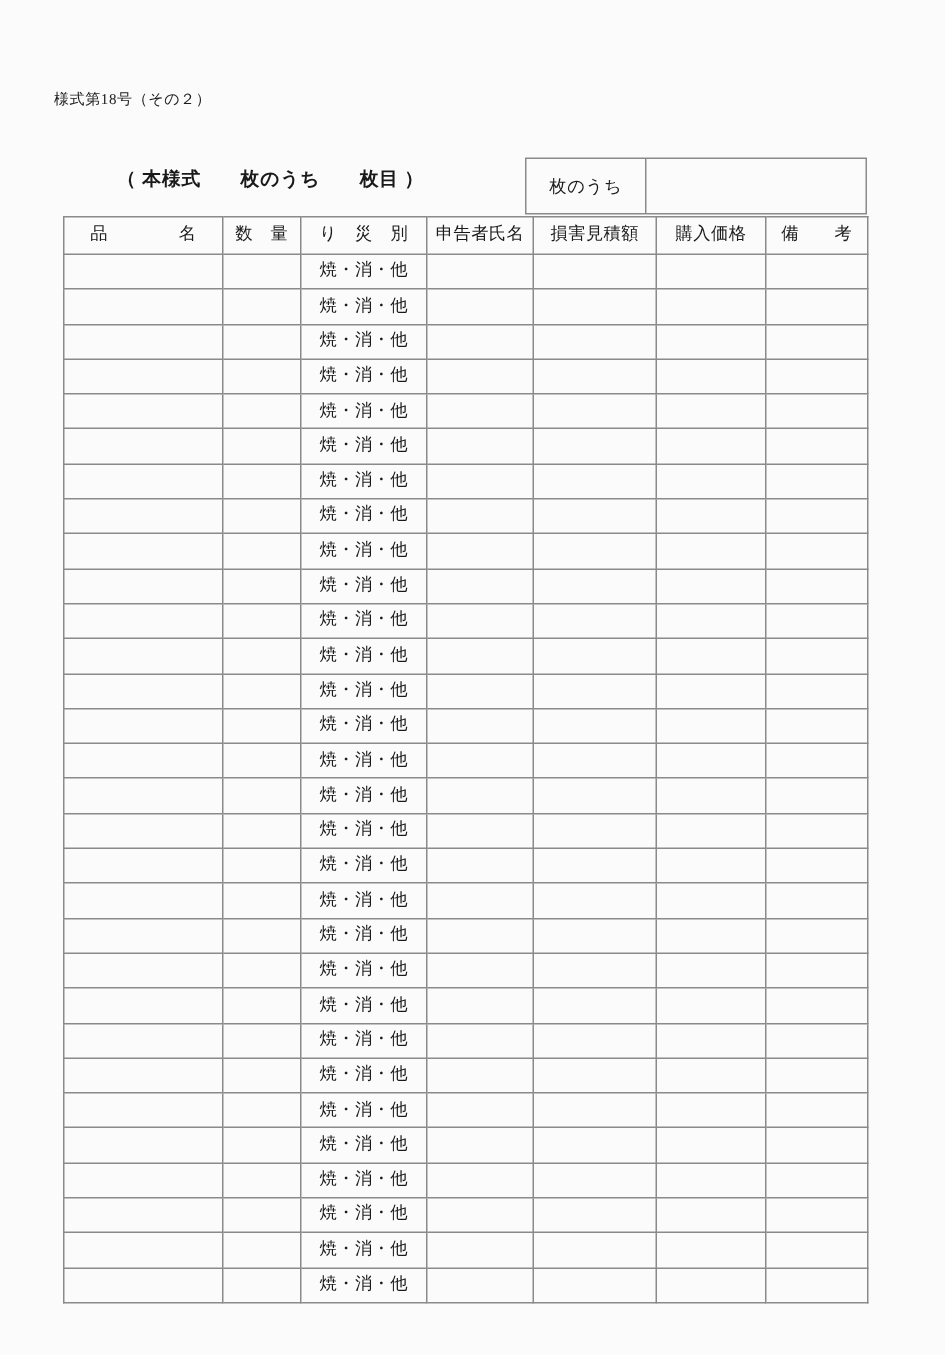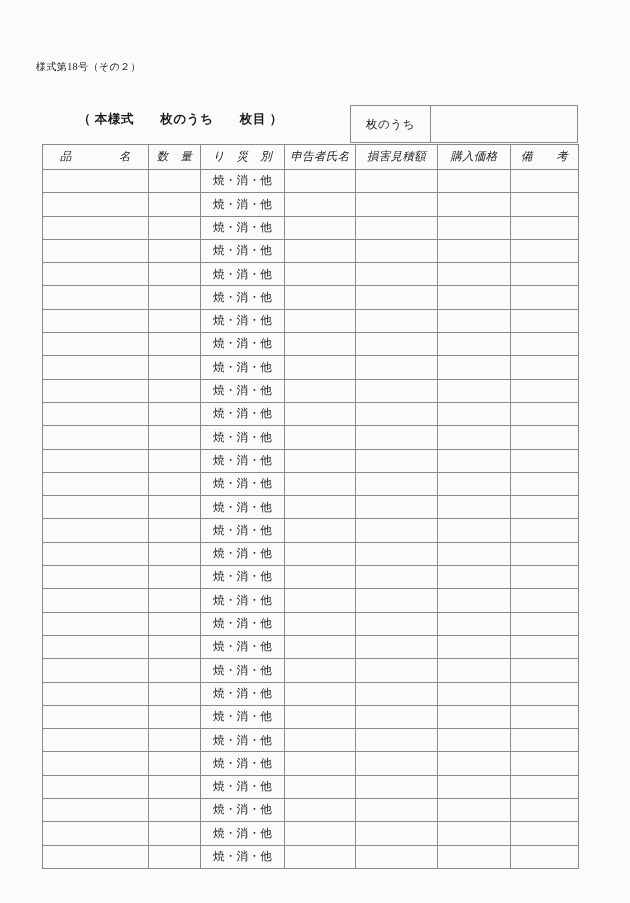--- a/index.html
+++ b/index.html
@@ -93,21 +93,20 @@
     font-weight: normal;
     font-size: 11.5px;
     line-height: 1;
     text-align: center;
     vertical-align: middle;
     white-space: pre;
     letter-spacing: 0.3px;
   }
   .items-table thead th {
     height: 24px;
-    font-style: italic;
   }
 
   
   .col-name      { width: 106px; }
   .col-qty       { width: 52px;  }
   .col-disaster  { width: 84px;  }
   .col-purchdate { width: 71px;  }
   .col-purchprice{ width: 82px;  }
   .col-damage    { width: 73px;  }
   .col-remarks   { width: 68px;  }

